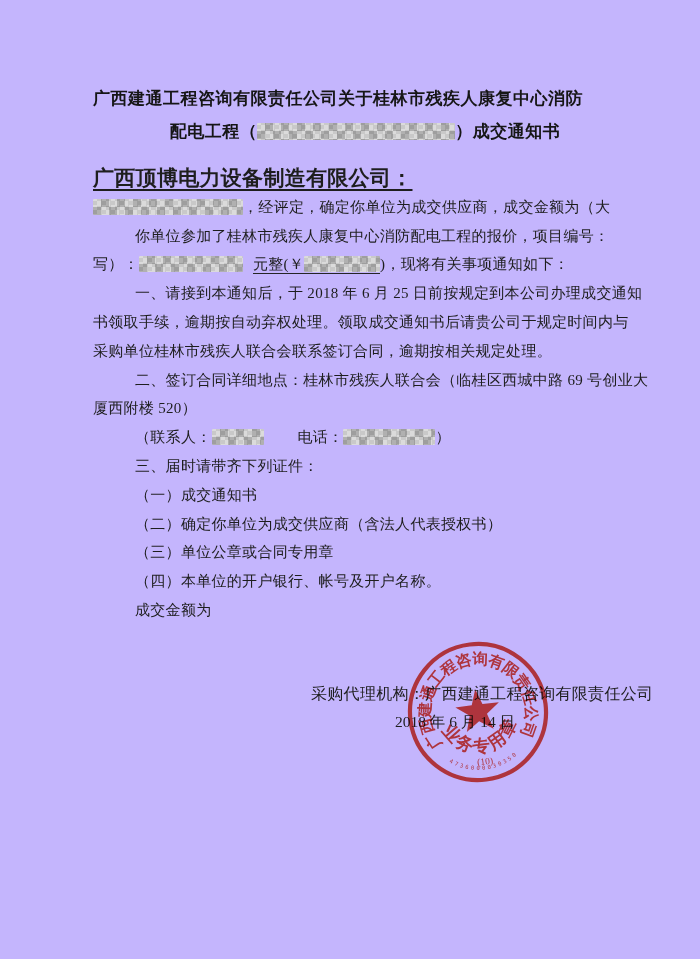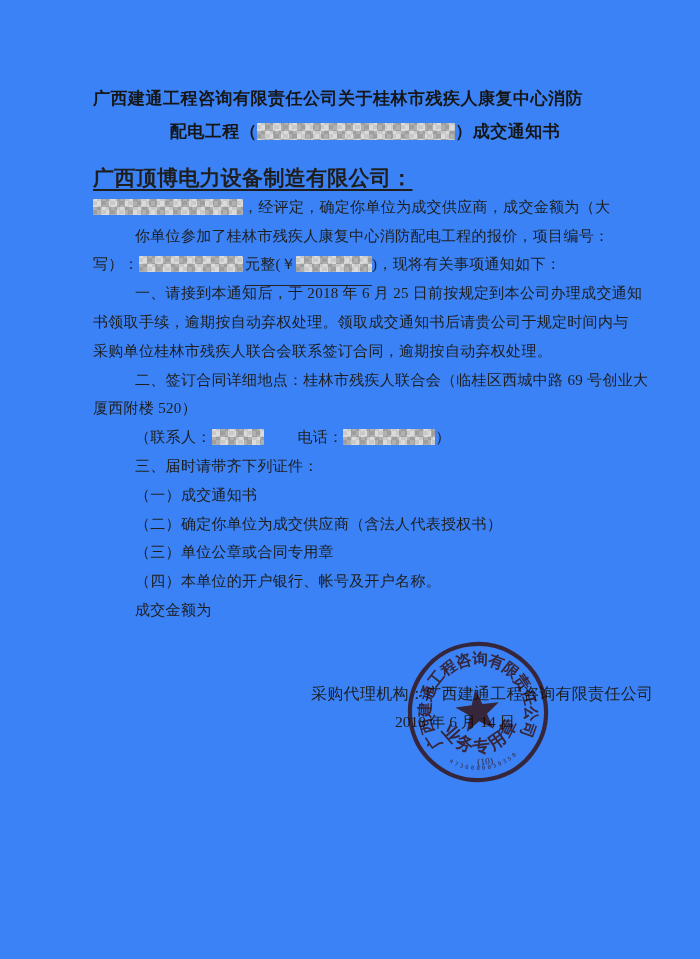--- a/index.html
+++ b/index.html
@@ -1,20 +1,20 @@
 <!DOCTYPE html>
 <html><head>
 <meta charset="utf-8">
 <style>
   html,body{margin:0;padding:0;background:#e8e8e8;}
   .page{
     position:relative;
     width:700px;height:959px;
     margin:0 auto;
-    background:#3b82f6;
+    background:#c4b5fd;
     overflow:hidden;
     font-family:"Liberation Serif","DejaVu Serif",serif;
     color:#1e1e1e;
   }
   .content{
     position:absolute;
     left:93px;top:82px;
     width:480px;
   }
   .doc-title{
@@ -52,21 +52,22 @@
     border-radius:1px;
   }
   .r-title{width:198px;height:17px;vertical-align:-3px;}
   .r-project{width:150px;}
   .r-amount-cn{width:104px;margin-right:2px;}
   .r-amount-num{width:76px;}
   .r-contact-name{width:52px;margin-right:34px;}
   .r-contact-phone{width:92px;}
   .uline{
     border-bottom:1.2px solid #252525;
-    padding-bottom:13px;
+    padding-bottom:1px;
+    margin-left:8px;
   }
   .sig-agency{
     position:absolute;
     left:311px;top:684px;
     font-size:16px;
     letter-spacing:0.3px;
     white-space:nowrap;
   }
   .sig-date{
     position:absolute;
@@ -101,21 +102,21 @@
     </div>
 
     <div class="body-line"><span class="redact r-project"></span><span>，经评定，确定你单位为成交供应商，成交金额为（大</span></div>
 
     <div class="body-line indent">你单位参加了桂林市残疾人康复中心消防配电工程的报价，项目编号：</div>
 
     <div class="body-line"><span>写）：</span><span class="redact r-amount-cn"></span><span class="uline"><span>元整(￥</span><span class="redact r-amount-num"></span></span><span>)，现将有关事项通知如下：</span></div>
 
     <div class="body-line indent">一、请接到本通知后，于 2018 年 6 月 25 日前按规定到本公司办理成交通知</div>
     <div class="body-line">书领取手续，逾期按自动弃权处理。领取成交通知书后请贵公司于规定时间内与</div>
-    <div class="body-line">采购单位桂林市残疾人联合会联系签订合同，逾期按自动弃权处理。</div>
+    <div class="body-line">采购单位桂林市残疾人联合会联系签订合同，逾期按相关规定处理。</div>
 
     <div class="body-line indent">二、签订合同详细地点：桂林市残疾人联合会（临桂区西城中路 69 号创业大</div>
     <div class="body-line">厦西附楼 520）</div>
 
     <div class="body-line indent"><span>（联系人：</span><span class="redact r-contact-name"></span><span>电话：</span><span class="redact r-contact-phone"></span><span>）</span></div>
 
     <div class="body-line indent">三、届时请带齐下列证件：</div>
     <div class="body-line indent">（一）成交通知书</div>
     <div class="body-line indent">（二）确定你单位为成交供应商（含法人代表授权书）</div>
     <div class="body-line indent">（三）单位公章或合同专用章</div>

